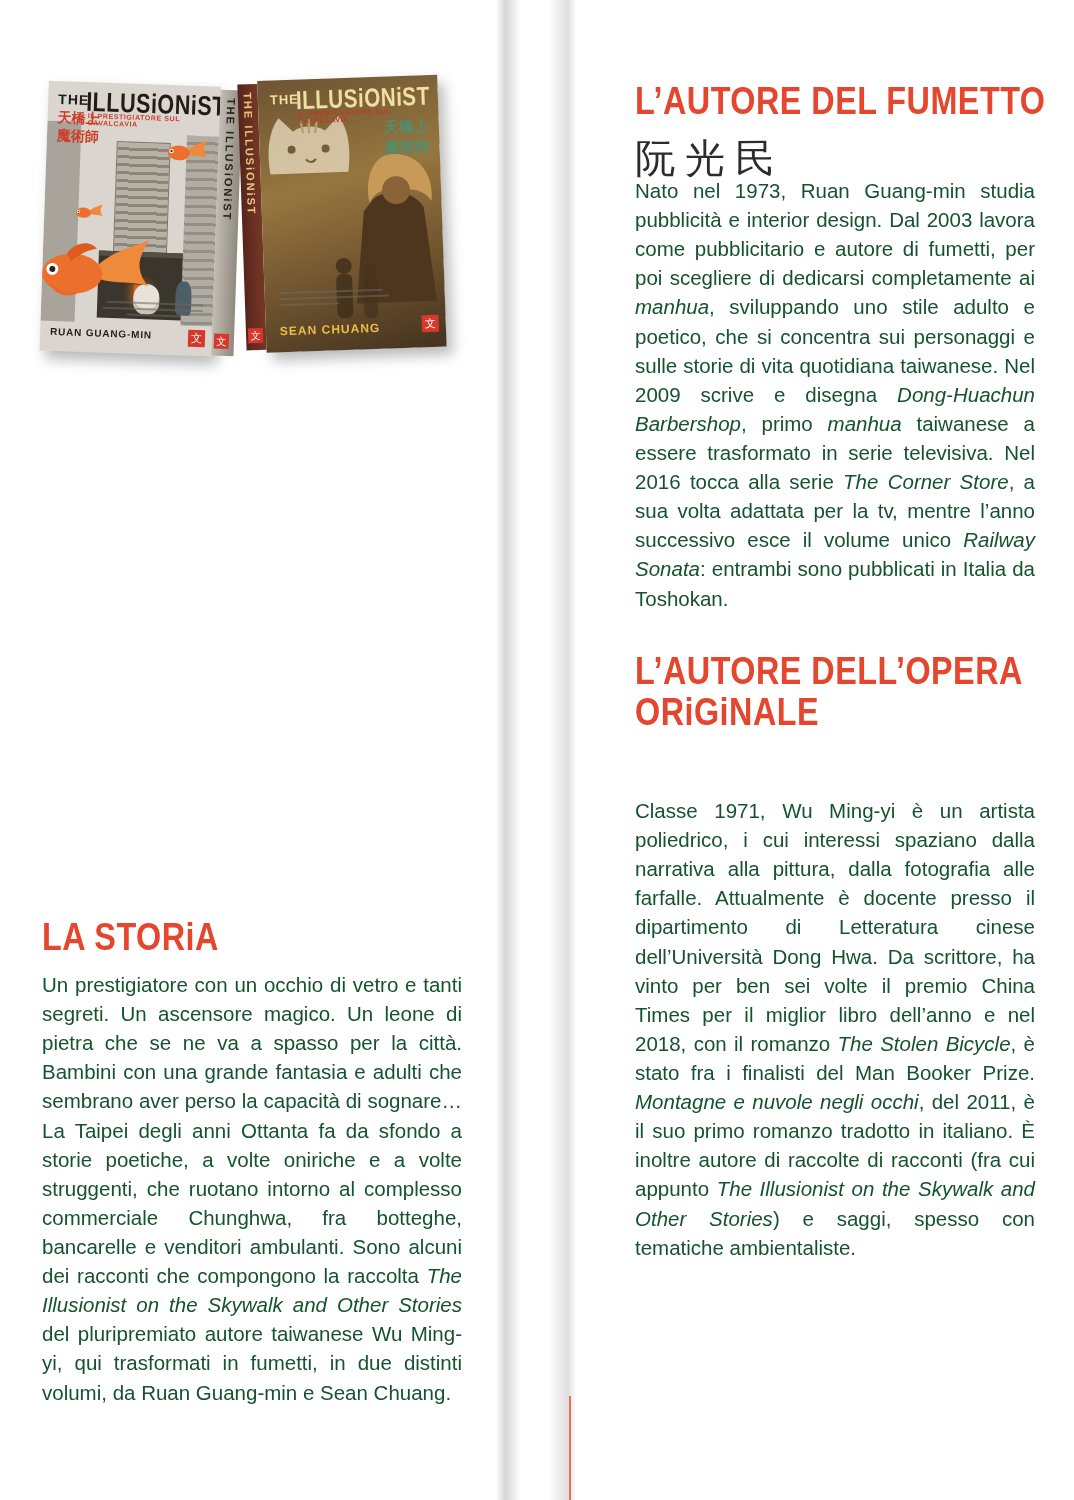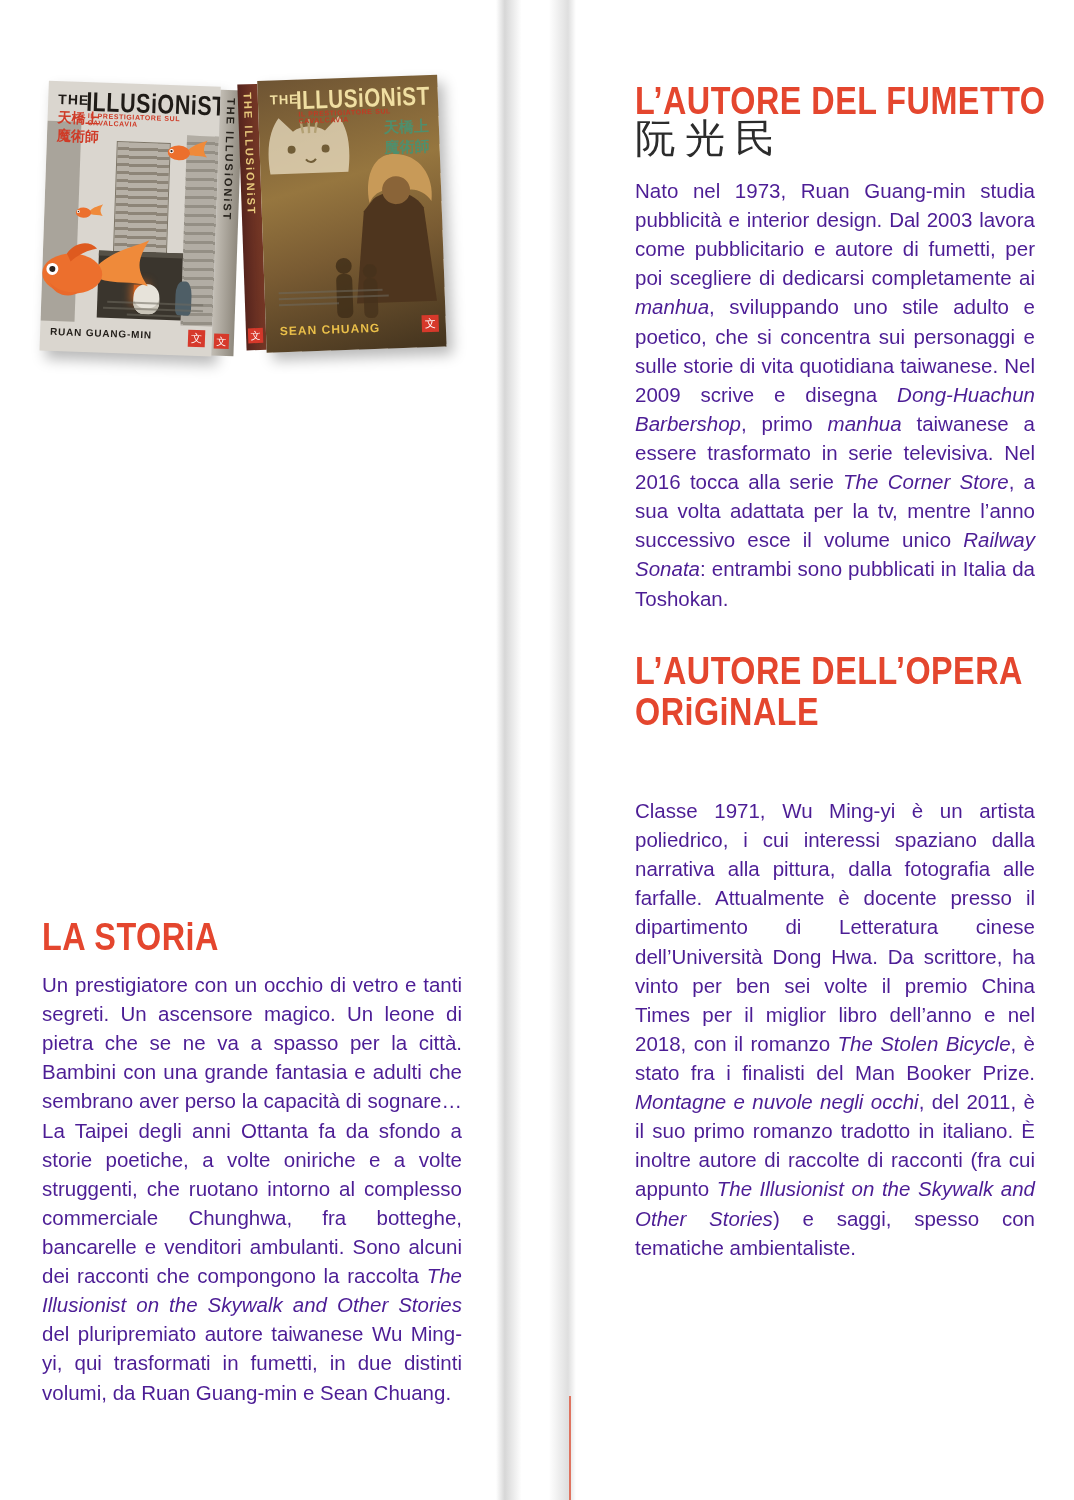--- a/index.html
+++ b/index.html
@@ -28,21 +28,21 @@
     transform:scale(0.98,1.16); transform-origin:left top; white-space:pre-line;
   }
   .cjk-name {
     position:absolute; color:#2c2c2c; font-size:40px; letter-spacing:10px;
     font-family:"DejaVu Serif", serif; line-height:1.1;
   }
 
   
   .par {
     position:absolute; width:400px; font-size:20.5px; line-height:1.42;
-    color:#4c1d95; text-align:justify; hyphens:none;
+    color:#14532d; text-align:justify; hyphens:none;
   }
   .par em { font-style:italic; }
 
   .col-left  { left:42px; }
   .col-right { left:635px; }
 
   
   .book { position:absolute; }
   .bfront {
     position:absolute; overflow:hidden;
@@ -223,19 +223,19 @@
     </div>
   </div>
 
   <div class="red-heading col-left" style="top:916px;">LA STORiA</div>
   <div class="par col-left" style="top:970px;width:420px;"><span>Un prestigiatore con un occhio di vetro e tanti segreti. Un ascensore magico. Un leone di pietra che se ne va a spasso per la città. Bambini con una grande fantasia e adulti che sembrano aver perso la capacità di sognare… La Taipei degli anni Ottanta fa da sfondo a storie poetiche, a volte oniriche e a volte struggenti, che ruotano intorno al complesso commerciale Chunghwa, fra botteghe, bancarelle e venditori ambulanti. Sono alcuni dei racconti che compongono la raccolta </span><em>The Illusionist on the Skywalk and Other Stories</em><span> del pluripremiato autore taiwanese Wu Ming-yi, qui trasformati in fumetti, in due distinti volumi, da Ruan Guang-min e Sean Chuang.</span></div>
 
   <div class="gutter"></div>
   <div class="gutter-redline"></div>
 
   <div class="red-heading col-right" style="top:80px;">L’AUTORE DEL FUMETTO</div>
-  <div class="cjk-name col-right" style="top:116px;">阮光民</div>
+  <div class="cjk-name col-right" style="top:136px;">阮光民</div>
   <div class="par col-right" style="top:176px;"><span>Nato nel 1973, Ruan Guang-min studia pubblicità e interior design. Dal 2003 lavora come pubblicitario e autore di fumetti, per poi scegliere di dedicarsi completamente ai </span><em>manhua</em><span>, sviluppando uno stile adulto e poetico, che si concentra sui personaggi e sulle storie di vita quotidiana taiwanese. Nel 2009 scrive e disegna </span><em>Dong-Huachun Barbershop</em><span>, primo </span><em>manhua</em><span> taiwanese a essere trasformato in serie televisiva. Nel 2016 tocca alla serie </span><em>The Corner Store</em><span>, a sua volta adattata per la tv, mentre l’anno successivo esce il volume unico </span><em>Railway Sonata</em><span>: entrambi sono pubblicati in Italia da Toshokan.</span></div>
 
   <div class="red-heading col-right" style="top:650px;width:400px;">L’AUTORE DELL’OPERA ORiGiNALE</div>
   <div class="par col-right" style="top:796px;"><span>Classe 1971, Wu Ming-yi è un artista poliedrico, i cui interessi spaziano dalla narrativa alla pittura, dalla fotografia alle farfalle. Attualmente è docente presso il dipartimento di Letteratura cinese dell’Università Dong Hwa. Da scrittore, ha vinto per ben sei volte il premio China Times per il miglior libro dell’anno e nel 2018, con il romanzo </span><em>The Stolen Bicycle</em><span>, è stato fra i finalisti del Man Booker Prize. </span><em>Montagne e nuvole negli occhi</em><span>, del 2011, è il suo primo romanzo tradotto in italiano. È inoltre autore di raccolte di racconti (fra cui appunto </span><em>The Illusionist on the Skywalk and Other Stories</em><span>) e saggi, spesso con tematiche ambientaliste.</span></div>
 
 </div>
 
 </body></html>

